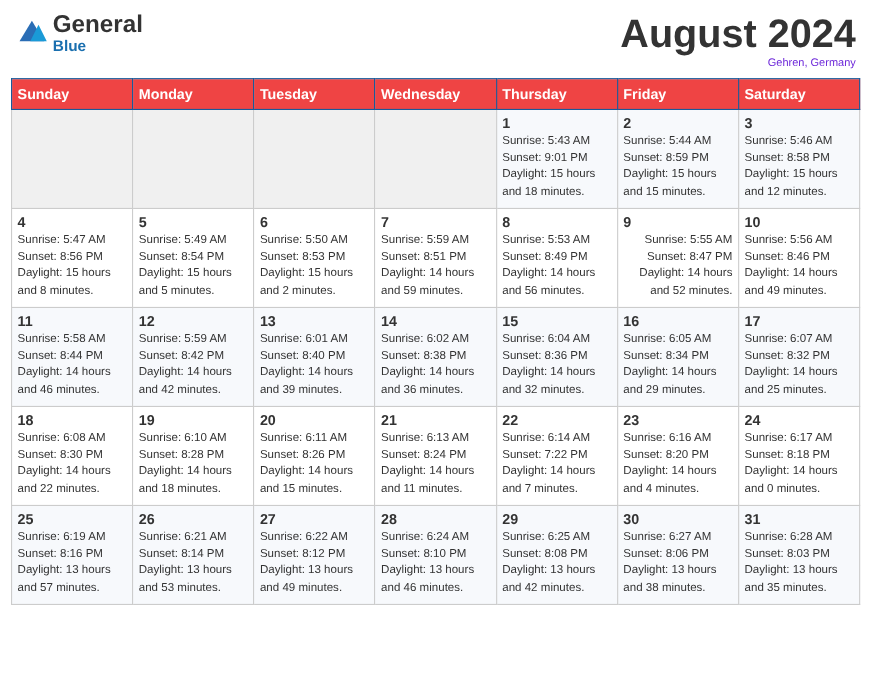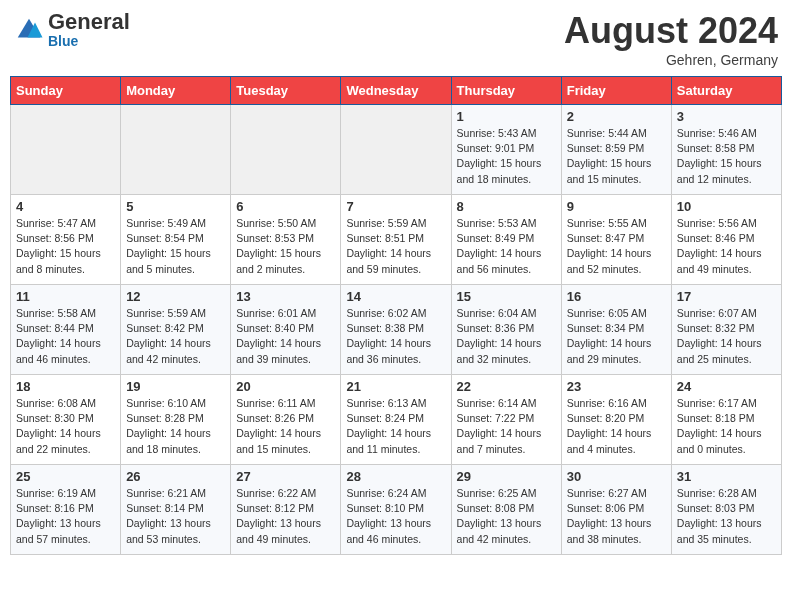--- a/index.html
+++ b/index.html
@@ -43,22 +43,22 @@
     }
     .title-area {
       text-align: right;
     }
     .month-title {
       font-size: 36px;
       font-weight: bold;
       color: #333;
     }
     .location {
-      font-size: 14px;
-      color: #404040;
+      font-size: 10px;
+      color: #6d28d9;
     }
     table {
       width: 100%;
       border-collapse: collapse;
       table-layout: fixed;
     }
     thead th {
       background-color: #ef4444;
       color: #fff;
       text-align: left;
@@ -187,21 +187,21 @@
         </td>
         <td>
           <span class="day-number">8</span>
           <div class="day-info" style="white-space: pre-line;">Sunrise: 5:53 AM
 Sunset: 8:49 PM
 Daylight: 14 hours
 and 56 minutes.</div>
         </td>
         <td>
           <span class="day-number">9</span>
-          <div class="day-info" style="white-space: pre-line;">Sunrise: 5:55 AM
+          <div class="day-info" style="white-space: pre-line; text-align: right;">Sunrise: 5:55 AM
 Sunset: 8:47 PM
 Daylight: 14 hours
 and 52 minutes.</div>
         </td>
         <td>
           <span class="day-number">10</span>
           <div class="day-info" style="white-space: pre-line;">Sunrise: 5:56 AM
 Sunset: 8:46 PM
 Daylight: 14 hours
 and 49 minutes.</div>

